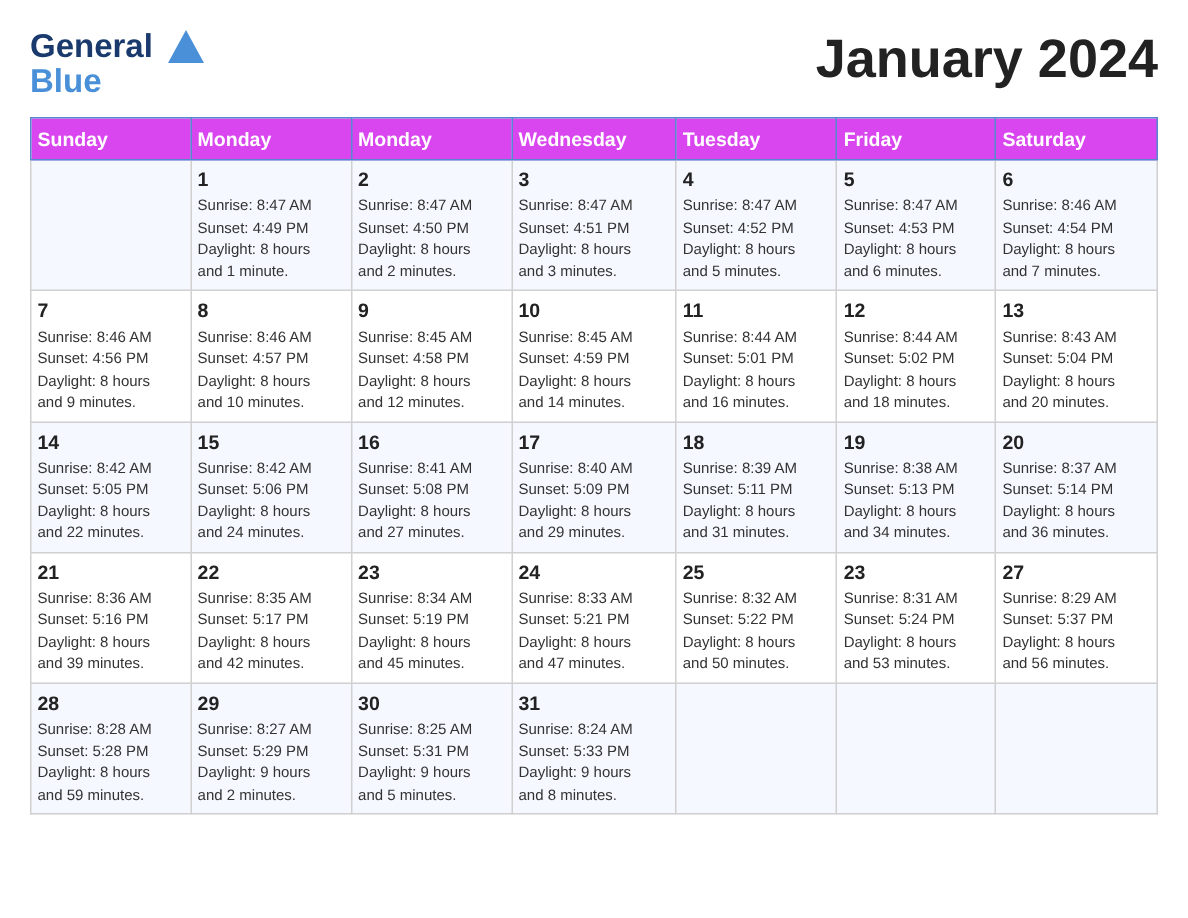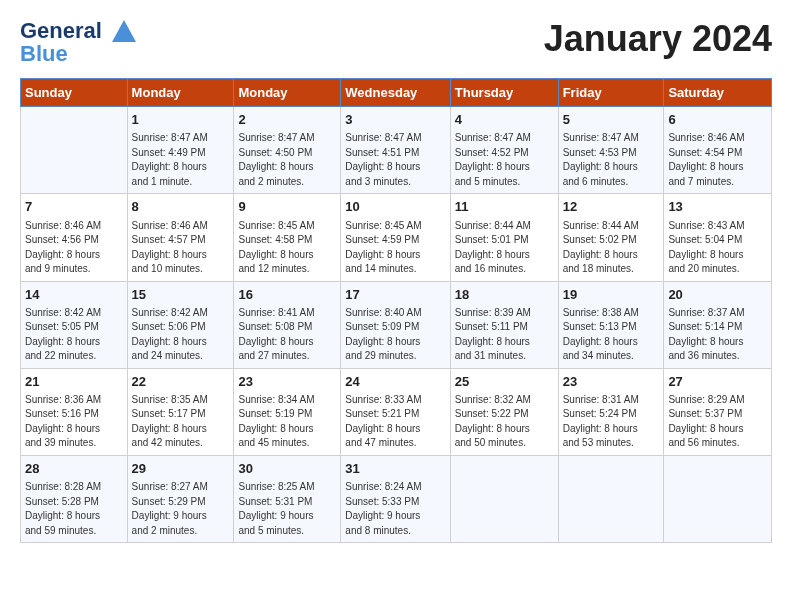--- a/index.html
+++ b/index.html
@@ -40,21 +40,21 @@
     }
     .subtitle {
       font-size: 16px;
       color: #444;
     }
     table {
       width: 100%;
       border-collapse: collapse;
     }
     thead tr th {
-      background-color: #c2410c;
+      background-color: #d946ef;
       color: #fff;
       font-size: 13px;
       font-weight: bold;
       padding: 6px 4px;
       text-align: left;
       border: 1px solid #5588cc;
     }
     tbody tr td {
       vertical-align: top;
       padding: 4px 4px;
@@ -105,21 +105,21 @@
     </div>
   </div>
 
   <table>
     <thead>
       <tr>
       <th>Sunday</th>
           <th>Monday</th>
           <th>Monday</th>
           <th>Wednesday</th>
-          <th>Thursday</th>
+          <th>Tuesday</th>
           <th>Friday</th>
           <th>Saturday</th>
         </tr>
     </thead>
     <tbody id="calendar-body">
     <tr>
           <td></td>
           <td>
             <span class="day-num">1</span>
             <div class="cell-text" style="white-space: pre-line;">Sunrise: 8:47 AM

